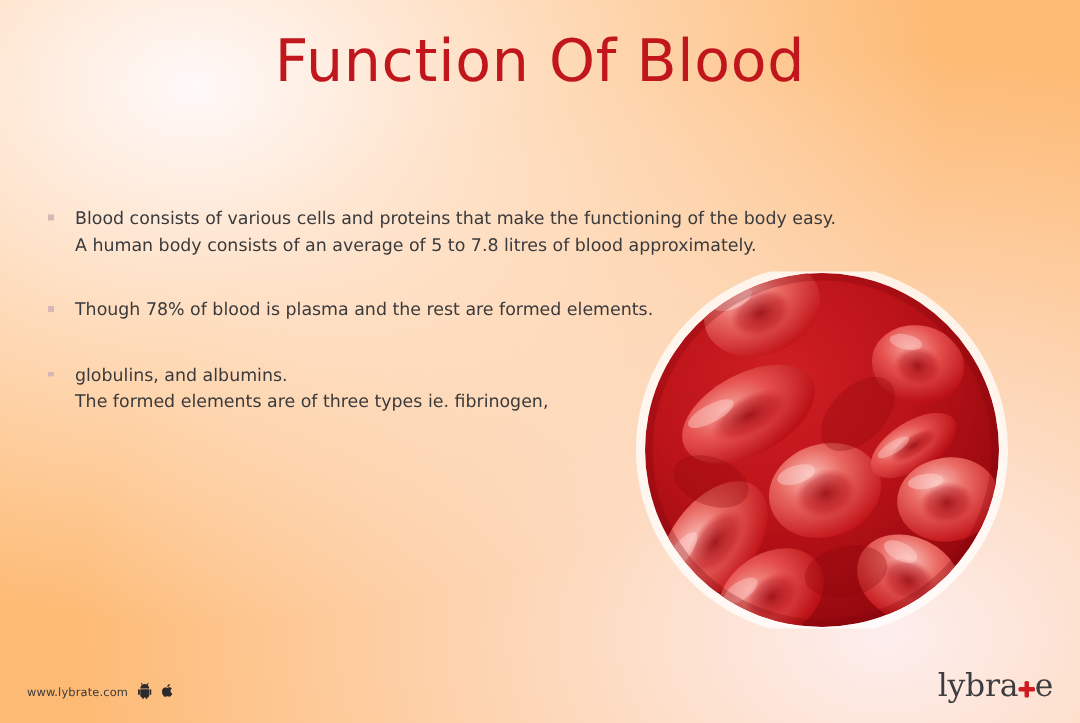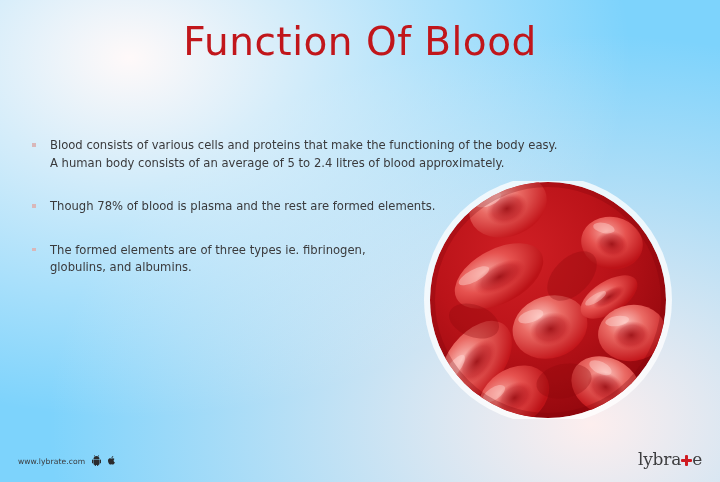--- a/index.html
+++ b/index.html
@@ -4,21 +4,21 @@
 <style>
   html, body {
     margin: 0;
     padding: 0;
     background: #ffffff;
   }
   #poster {
     position: relative;
     width: 720px;
     height: 482px;
-    background: #7dd3fc;
+    background: #fdba74;
     overflow: hidden;
     font-family: "Liberation Sans", sans-serif;
   }
   
   #poster::before {
     content: "";
     position: absolute;
     inset: 0;
     background:
       radial-gradient(ellipse at 18% 12%, #fff9f9 0%, rgba(253,241,241,0) 60%),
@@ -100,21 +100,21 @@
   .store-icon { display: block; }
 
   .footer-logo {
     position: absolute;
     right: 18px;
     bottom: 13px;
     display: flex;
     align-items: baseline;
     z-index: 4;
     font-family: "DejaVu Serif", serif;
-    font-size: 17px;
+    font-size: 21px;
     color: #3d3d3f;
     letter-spacing: -0.2px;
   }
   .logo-cross {
     position: relative;
     display: inline-block;
     width: 11px;
     height: 11px;
     margin: 0 0px;
     transform: translateY(1px);
@@ -132,32 +132,32 @@
 
 <div id="poster">
 
   <div class="title">Function Of Blood</div>
 
   <div class="bullets">
 
     <div class="bullet">
       <span class="marker"></span>
       <span class="line">Blood consists of various cells and proteins that make the functioning of the body easy.</span>
-      <span class="line">A human body consists of an average of 5 to 2.4 litres of blood approximately.</span>
+      <span class="line">A human body consists of an average of 5 to 7.8 litres of blood approximately.</span>
     </div>
 
     <div class="bullet">
       <span class="marker"></span>
       <span class="line">Though 78% of blood is plasma and the rest are formed elements.</span>
     </div>
 
     <div class="bullet">
       <span class="marker"></span>
+      <span class="line">globulins, and albumins.</span>
       <span class="line">The formed elements are of three types ie. fibrinogen,</span>
-      <span class="line">globulins, and albumins.</span>
     </div>
 
 
   </div>
 
   <div class="blood-illo">
     <svg width="268" height="238" viewBox="0 0 268 238" xmlns="http://www.w3.org/2000/svg">
       <defs>
         <radialGradient id="fieldGrad" cx="38%" cy="30%" r="78%">
           <stop offset="0%" stop-color="#cf1f24"></stop>

